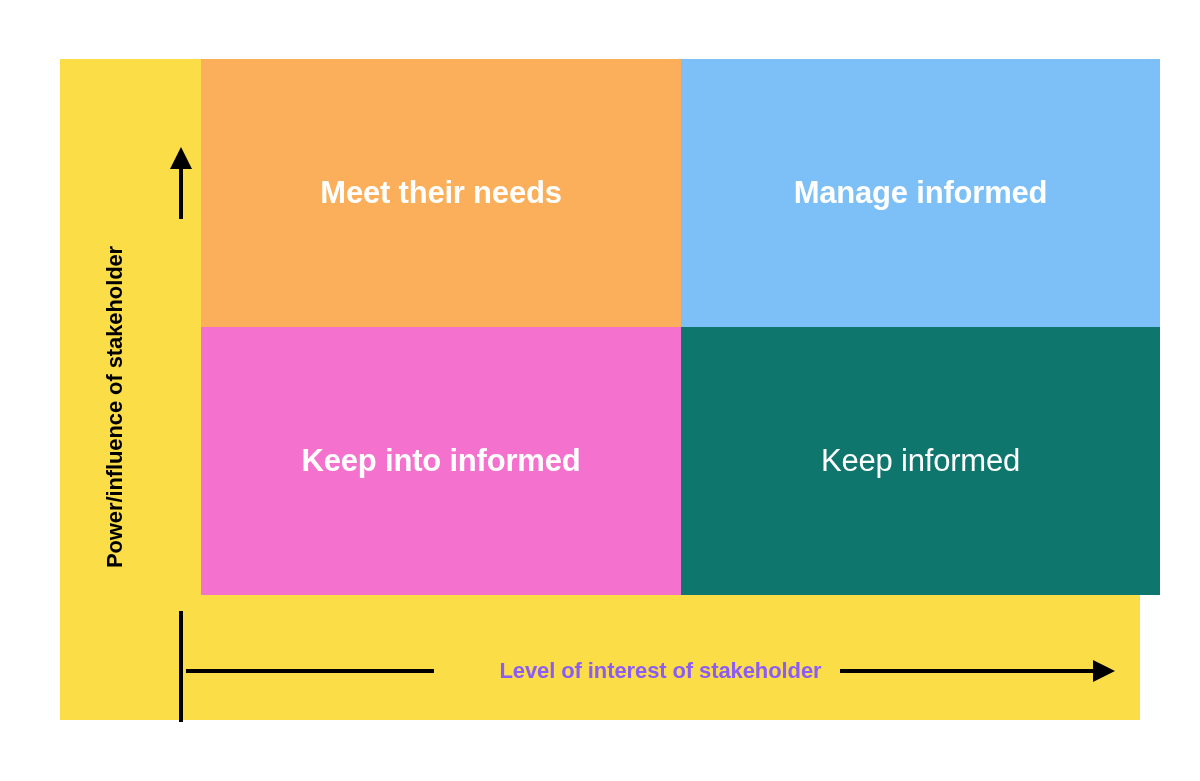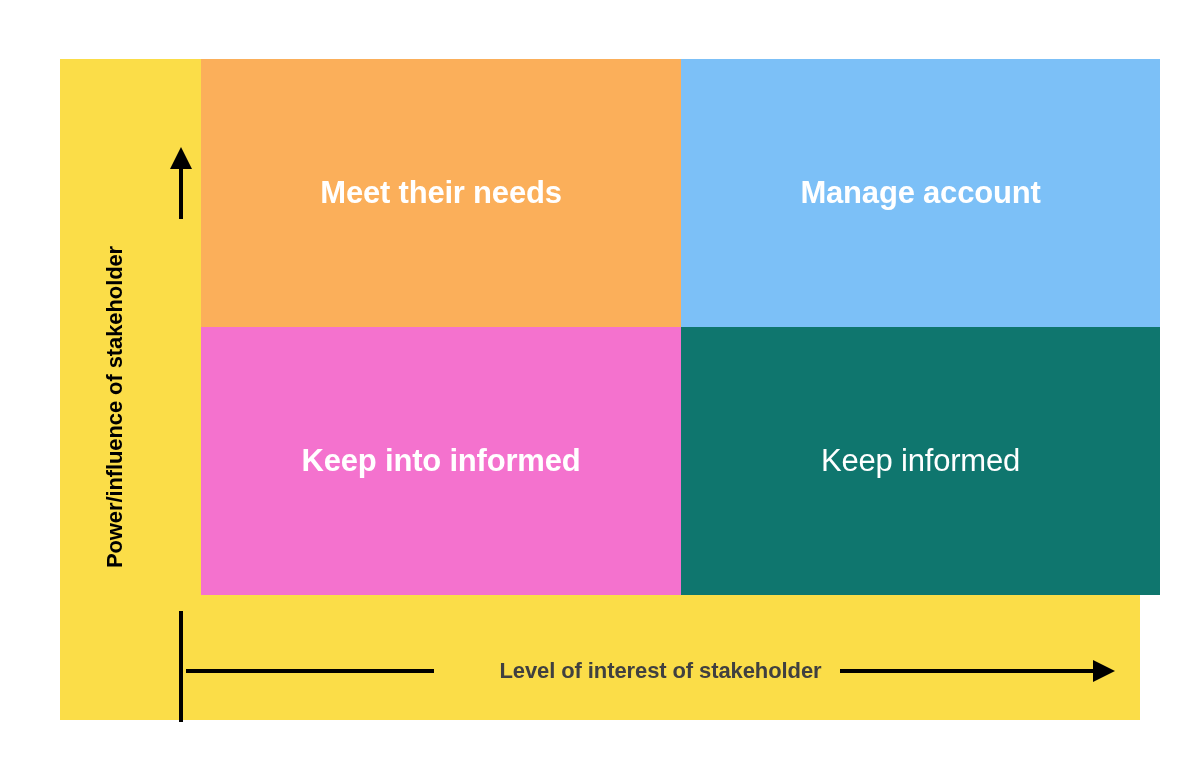--- a/index.html
+++ b/index.html
@@ -181,21 +181,21 @@
 
   <div class="panel" style="background: rgb(251, 221, 72);"></div>
 
   <div class="matrix">
 
     <div class="quadrant" id="q-tl" style="background: rgb(251, 175, 90); color: rgb(255, 255, 255);">
       <span class="q-label" style="font-weight: bold;">Meet their needs</span>
     </div>
 
     <div class="quadrant" id="q-tr" style="background: rgb(124, 192, 247); color: rgb(255, 255, 255);">
-      <span class="q-label" style="font-weight: bold;">Manage account</span>
+      <span class="q-label" style="font-weight: bold;">Manage informed</span>
     </div>
 
     <div class="quadrant" id="q-bl" style="background: rgb(244, 114, 206); color: rgb(255, 255, 255);">
       <span class="q-label" style="font-weight: bold;">Keep into informed</span>
     </div>
 
     <div class="quadrant light" id="q-br" style="background: #0f766e; color: rgb(255, 255, 255);">
       <span class="q-label" style="font-weight: normal;">Keep informed</span>
     </div>
 
@@ -204,19 +204,19 @@
   <div class="v-axis">
     <div class="v-arrow-head" style="border-bottom-color: rgb(0, 0, 0);"></div>
     <div class="v-arrow-shaft" style="background: rgb(0, 0, 0);"></div>
     <div class="v-line-lower" style="background: rgb(0, 0, 0);"></div>
     <div class="v-axis-label" style="color: rgb(0, 0, 0);">Power/influence of stakeholder</div>
   </div>
 
   <div class="h-axis">
     <div class="h-axis-inner">
       <div class="h-line-left" style="background: rgb(0, 0, 0);"></div>
-      <span class="h-axis-label" style="color: #404040;">Level of interest of stakeholder</span>
+      <span class="h-axis-label" style="color: #8b5cf6;">Level of interest of stakeholder</span>
       <div class="h-line-right" style="background: rgb(0, 0, 0);"></div>
       <div class="h-arrow-head" style="border-left-color: rgb(0, 0, 0);"></div>
     </div>
   </div>
 
 </div>
 
 </body></html>

